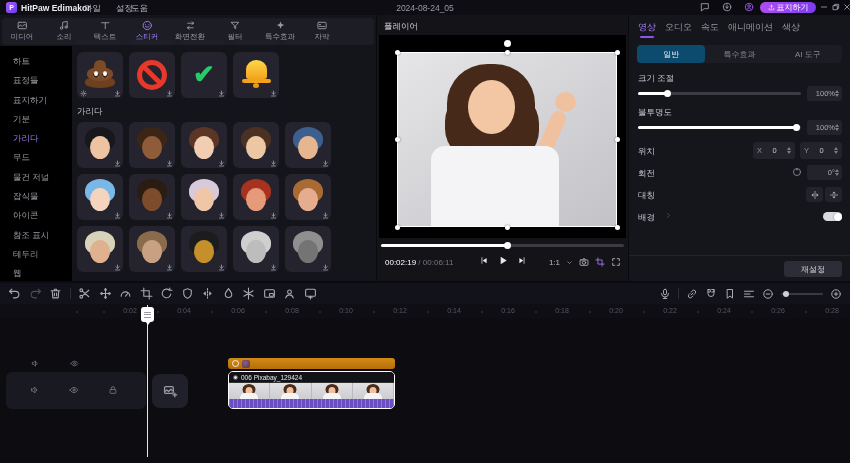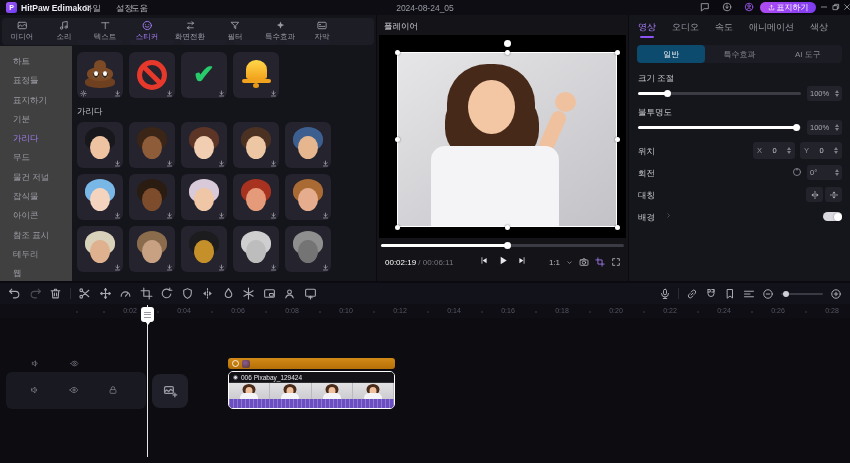--- a/index.html
+++ b/index.html
@@ -12,21 +12,21 @@
 #logo{position:absolute;left:6px;top:2px;width:11px;height:11px;border-radius:2.5px;background:linear-gradient(135deg,#a45bf5,#6d3bf0);display:flex;align-items:center;justify-content:center;color:#fff;font-size:7px;font-weight:bold}
 #appname{position:absolute;left:21px;top:3px;font-weight:bold;color:#ececf2}
 .menu{position:absolute;top:3px;cursor:default}
 #title-center{position:absolute;left:425px;top:3px;transform:translateX(-50%);color:#9a9aa4}
 #btn-export{position:absolute;left:760px;top:2px;width:56px;height:11px;border-radius:6px;background:linear-gradient(90deg,#b04cf2,#7d3cf0);color:#fff;display:flex;align-items:center;justify-content:center;gap:2px;font-size:8px}
 
 #left-panel{position:absolute;left:0;top:15px;width:376px;height:266px;background:#14141b}
 #media-tabs{position:absolute;left:2px;top:3px;width:372px;height:27px;background:#1d1d26;border-radius:4px}
 .mtab{position:absolute;top:2px;transform:translateX(-50%);display:flex;flex-direction:column;align-items:center;gap:1px;color:#9a9aa4;font-size:7.5px;white-space:nowrap}
 .mtab.on{color:#a87ff7}
-#sidebar{position:absolute;left:0;top:31px;width:72px;height:235px;background:#404040;padding-top:6px}
+#sidebar{position:absolute;left:0;top:31px;width:72px;height:235px;background:#000000;padding-top:6px}
 .sb-item{height:19.3px;line-height:19.3px;padding-left:13px;font-size:8.5px;color:#9c9ca6;white-space:nowrap;overflow:hidden}
 .sb-item.on{color:#a47ff7}
 #grid{position:absolute;left:74px;top:25px;width:302px;height:241px;overflow:hidden}
 .stub{position:absolute;top:0;width:46px;height:5px;border-radius:0 0 5px 5px;background:#1f1f29}
 .tile{position:absolute;width:46px;height:46px;border-radius:6px;background:#24232e}
 .dl{position:absolute;right:2px;bottom:1px;color:#d5d5da;opacity:.95}
 .gr{position:absolute;left:3px;bottom:1px;color:#c5c5cc;opacity:.9}
 #grid-title{position:absolute;left:3px;top:66px;font-size:8.5px;color:#c9c9cf}
 
 .noentry{position:relative;width:30px;height:30px;margin:8px auto 0;border:5px solid #e6392b;border-radius:50%}
@@ -55,32 +55,32 @@
 #rot-hnd{position:absolute;width:7px;height:7px;border-radius:50%;background:#fff;left:124.5px;top:5px;box-shadow:0 0 2px rgba(0,0,0,.6)}
 #pbar{position:absolute;left:4px;right:4px;top:229px;height:3px;border-radius:2px;background:#3b3b44}
 #pfill{position:absolute;left:0;top:0;bottom:0;background:#fff;border-radius:2px}
 #pknob{position:absolute;top:-2px;width:7px;height:7px;border-radius:50%;background:#fff}
 #ptime{position:absolute;left:8px;top:243px;font-size:8px;color:#fff}
 #ptime .dur{color:#77777f}
 #transport{position:absolute;left:50%;top:240px;transform:translateX(-50%);display:flex;gap:9px;align-items:center;color:#e8e8ec}
 #pright{position:absolute;right:7px;top:242px;display:flex;gap:6px;align-items:center;color:#b9b9c2;font-size:8px}
 
 #inspector{position:absolute;left:629px;top:15px;width:221px;height:266px;background:#15151c;font-size:8.5px}
-#insp-tabs{position:absolute;left:9px;top:6px;display:flex;gap:16px;color:#9a9aa3;font-size:9px}
+#insp-tabs{position:absolute;left:9px;top:6px;display:flex;gap:9px;color:#9a9aa3;font-size:9px}
 .itab.on{color:#a87ff7;position:relative}
 .itab.on::after{content:"";position:absolute;left:2px;right:2px;bottom:-4px;height:2px;border-radius:1px;background:#8b54f2}
 #insp-sub{position:absolute;left:8px;top:30px;width:205px;height:18px;background:#1c1c24;border-radius:4px;display:flex}
 .iseg{flex:1;display:flex;align-items:center;justify-content:center;color:#8a8a93;border-radius:4px;font-size:8px}
 .iseg.on{background:#0c4a6e;color:#ececf0}
 .ilabel{position:absolute;left:9px;color:#c6c6cd}
 .slider{position:absolute;left:9px;width:163px;height:2.5px;border-radius:2px;background:#3c3c45}
 .sl-fill{position:absolute;left:0;top:0;bottom:0;background:#fff;border-radius:2px}
 .sl-knob{position:absolute;top:-2.5px;width:7px;height:7px;border-radius:50%;background:#fff}
 .vbox{position:absolute;width:35px;height:15px;background:#23232b;border-radius:3px;display:flex;align-items:center;padding:0 3px;color:#a9a9b3;font-size:7.5px}
-.vbox .val{flex:1;text-align:left}
+.vbox .val{flex:1;text-align:right}
 .stp{display:flex;flex-direction:column;gap:1.5px;align-items:center}
 .stp i{display:block;width:0;height:0;border-left:2.5px solid transparent;border-right:2.5px solid transparent}
 .stp .u{border-bottom:3px solid #7d7d87}
 .stp .d{border-top:3px solid #7d7d87}
 .xybox{position:absolute;width:42px;height:17px;background:#23232b;border-radius:3px;display:flex;align-items:center;padding:0 4px;gap:2px;color:#8e8e98;font-size:7.5px}
 .xybox .val{flex:1;text-align:center;color:#c6c6cd}
 .fbtn{position:absolute;width:17px;height:15px;background:#23232b;border-radius:3px;display:flex;align-items:center;justify-content:center;color:#b9b9c2}
 #toggle-bg{position:absolute;right:8px;width:19px;height:9px;border-radius:5px;background:#d9d9df}
 #toggle-bg::after{content:"";position:absolute;right:0.5px;top:0.5px;width:8px;height:8px;border-radius:50%;background:#fff;box-shadow:0 0 2px rgba(0,0,0,.4)}
 #insp-footer{position:absolute;left:0;right:0;bottom:0;height:26px;border-top:1px solid #23232b}
@@ -652,20 +652,23 @@
       </div>
 
     <div class="ilabel" style="top:197px">배경</div>
     <span class="abs" style="left:36px;top:197px;color:#6e6e78" id="bg-chev">
         <svg width="7" height="7" viewBox="0 0 24 24" fill="none" stroke="currentColor" stroke-width="2" stroke-linecap="round" stroke-linejoin="round">
           <path d="M9.5 6l6 6-6 6"></path>
         </svg>
       </span>
     <div id="toggle-bg" style="top:197px"></div>
 
+    <div id="insp-footer">
+      <div id="btn-reset">재설정</div>
+    </div>
   </div>
 
   <div id="toolbar">
     <div id="tb-left">
         <span class="tb-ic">
           <svg width="13" height="13" viewBox="0 0 24 24" fill="none" stroke="currentColor" stroke-width="2" stroke-linecap="round" stroke-linejoin="round">
             <path d="M7 4L3 8l4 4"></path>
             <path d="M3 8h11a6 6 0 0 1 0 12h-4"></path>
           </svg>
         </span>

